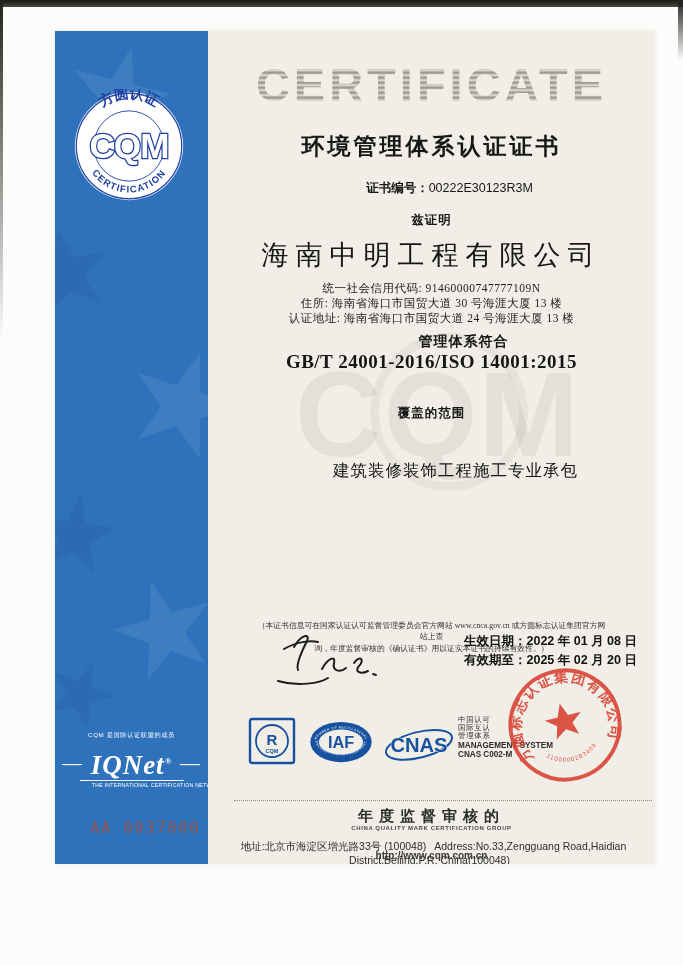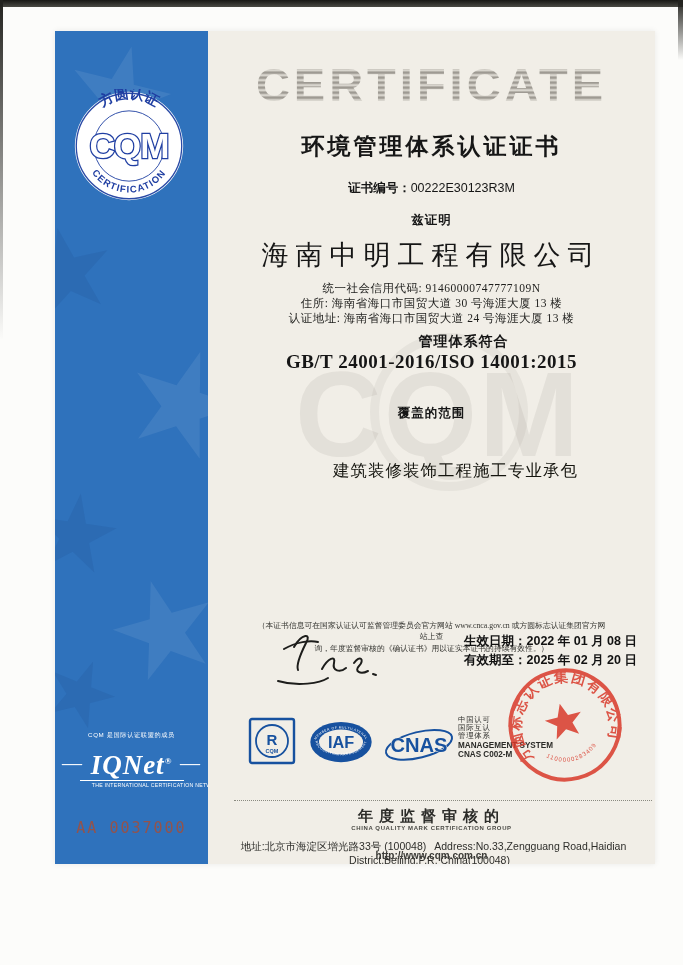--- a/index.html
+++ b/index.html
@@ -28,35 +28,35 @@
   .s6{left:-10px;top:628px;width:70px;height:70px;transform:rotate(22deg);}
   .cqm-logo{position:absolute;left:17px;top:58px;width:114px;height:114px;}
   .iqnet{position:absolute;left:0;top:700px;width:153px;text-align:center;color:#fff;}
   .iqnet-small{font-size:10px;transform:scale(.62);transform-origin:center top;white-space:nowrap;letter-spacing:1px;}
   .iqnet-main{margin-top:2px;font:bold italic 27px "Liberation Serif",serif;letter-spacing:1px;line-height:28px;}
   .iqnet-main .dash{font-style:normal;font-weight:normal;font-size:20px;vertical-align:4px;}
   .iqnet-main sup{font-size:9px;font-style:normal;}
   .iqnet-rule{width:104px;height:1px;background:#fff;margin:1px auto 1px auto;}
   .iqnet-net{font-size:10px;transform:scale(.52);transform-origin:center top;white-space:nowrap;letter-spacing:.5px;}
   .serial{position:absolute;left:0;top:788px;width:153px;text-align:center;
-    font-family:"DejaVu Sans Mono",monospace;font-size:15px;letter-spacing:2px;color:#94534b;}
+    font-family:"DejaVu Sans Mono",monospace;font-size:15px;letter-spacing:2px;color:#94534b;padding-left:14px;}
   
   .main{position:relative;flex:1;background:#f1eee7;overflow:hidden;}
   .wm-cert{position:absolute;top:26px;left:0;width:100%;text-align:center;
     font-weight:800;font-size:47px;letter-spacing:4px;font-family:"Liberation Sans",sans-serif;
     background:repeating-linear-gradient(180deg,#97938c 0px,#b3afa7 2px,#e9e6df 3px,#a5a199 5px);
     -webkit-background-clip:text;background-clip:text;color:transparent;}
   .ghost{position:absolute;left:50px;top:292px;width:360px;height:200px;pointer-events:none;}
   .ghost-text{position:absolute;left:0;top:22px;width:100%;text-align:center;
     font-weight:900;font-size:120px;letter-spacing:2px;color:rgba(140,135,124,.13);}
   .ghost-ring{position:absolute;left:112px;top:10px;width:140px;height:140px;border-radius:50%;
     border:9px solid rgba(140,135,124,.10);}
   .t-center{position:absolute;left:0;width:100%;text-align:center;}
   .cert-title{top:100px;font-size:23px;font-weight:bold;letter-spacing:3px;}
-  .cert-no{top:149px;font-size:12.5px;}
+  .cert-no{top:149px;font-size:12.5px;padding-left:18px;}
   .cert-no b{font-weight:bold;}
   .certify{top:181px;font-size:12.5px;font-weight:bold;letter-spacing:1px;}
   .company{top:206px;font-size:27px;font-family:"Liberation Serif",serif;letter-spacing:7px;}
   .info{font-family:"Liberation Serif",serif;font-size:11.5px;letter-spacing:.5px;color:#1d1d1b;}
   .credit{top:250px;} .addr{top:265px;} .audit-addr{top:280px;}
   .conform{top:302px;font-size:14px;font-weight:bold;letter-spacing:1px;padding-left:32px;}
   .standard{top:320px;font-size:19px;font-weight:bold;font-family:"Liberation Serif",serif;letter-spacing:.5px;}
   .scope-label{top:374px;font-size:12.5px;font-weight:bold;letter-spacing:1px;}
   .scope1{top:402px;} .scope2{top:429px;padding-left:24px;}
   .scope-line{font-family:"Liberation Serif",serif;font-size:16.5px;letter-spacing:1px;color:#15150f;}

